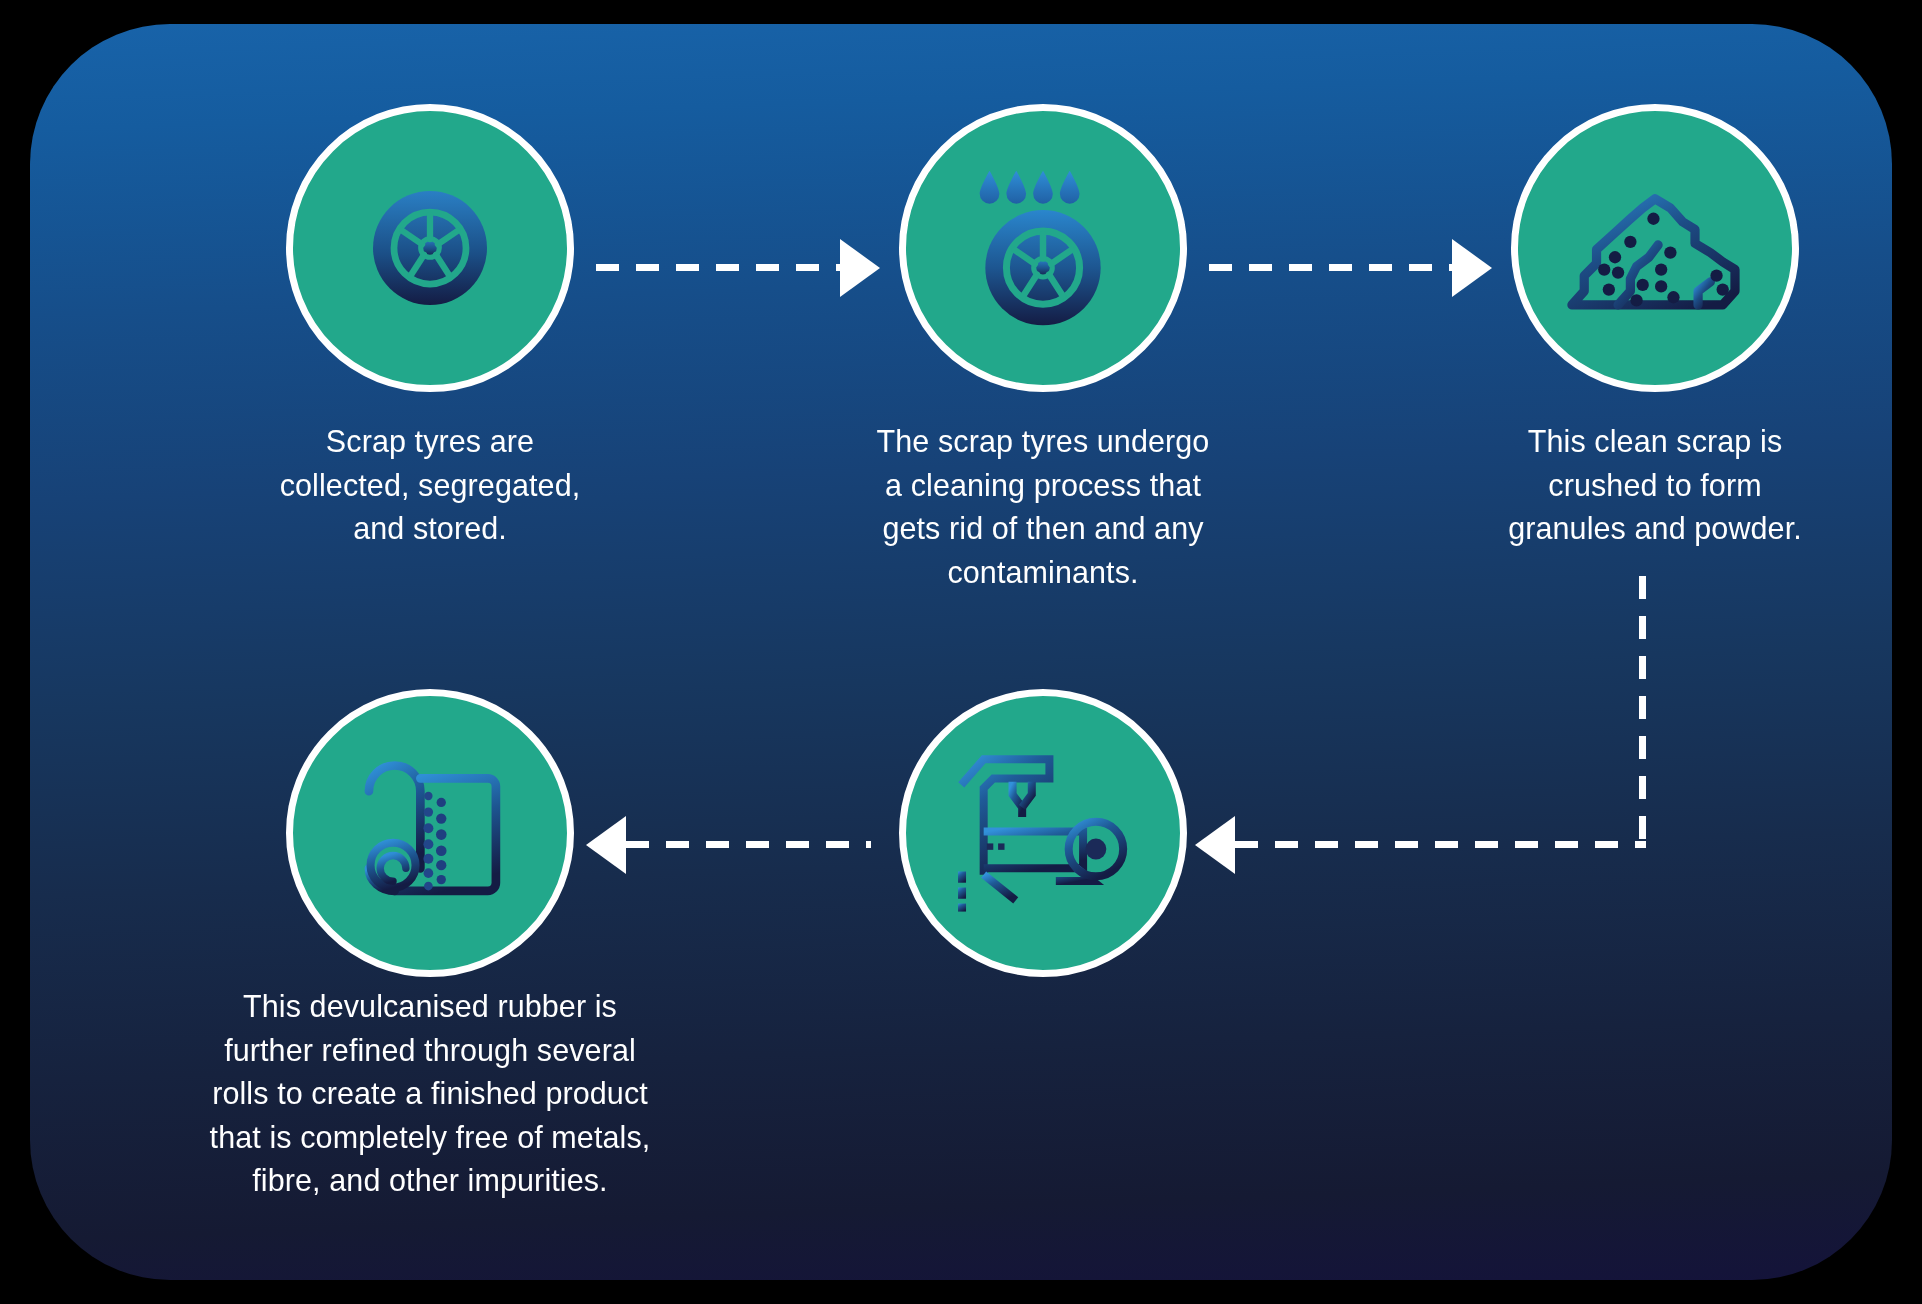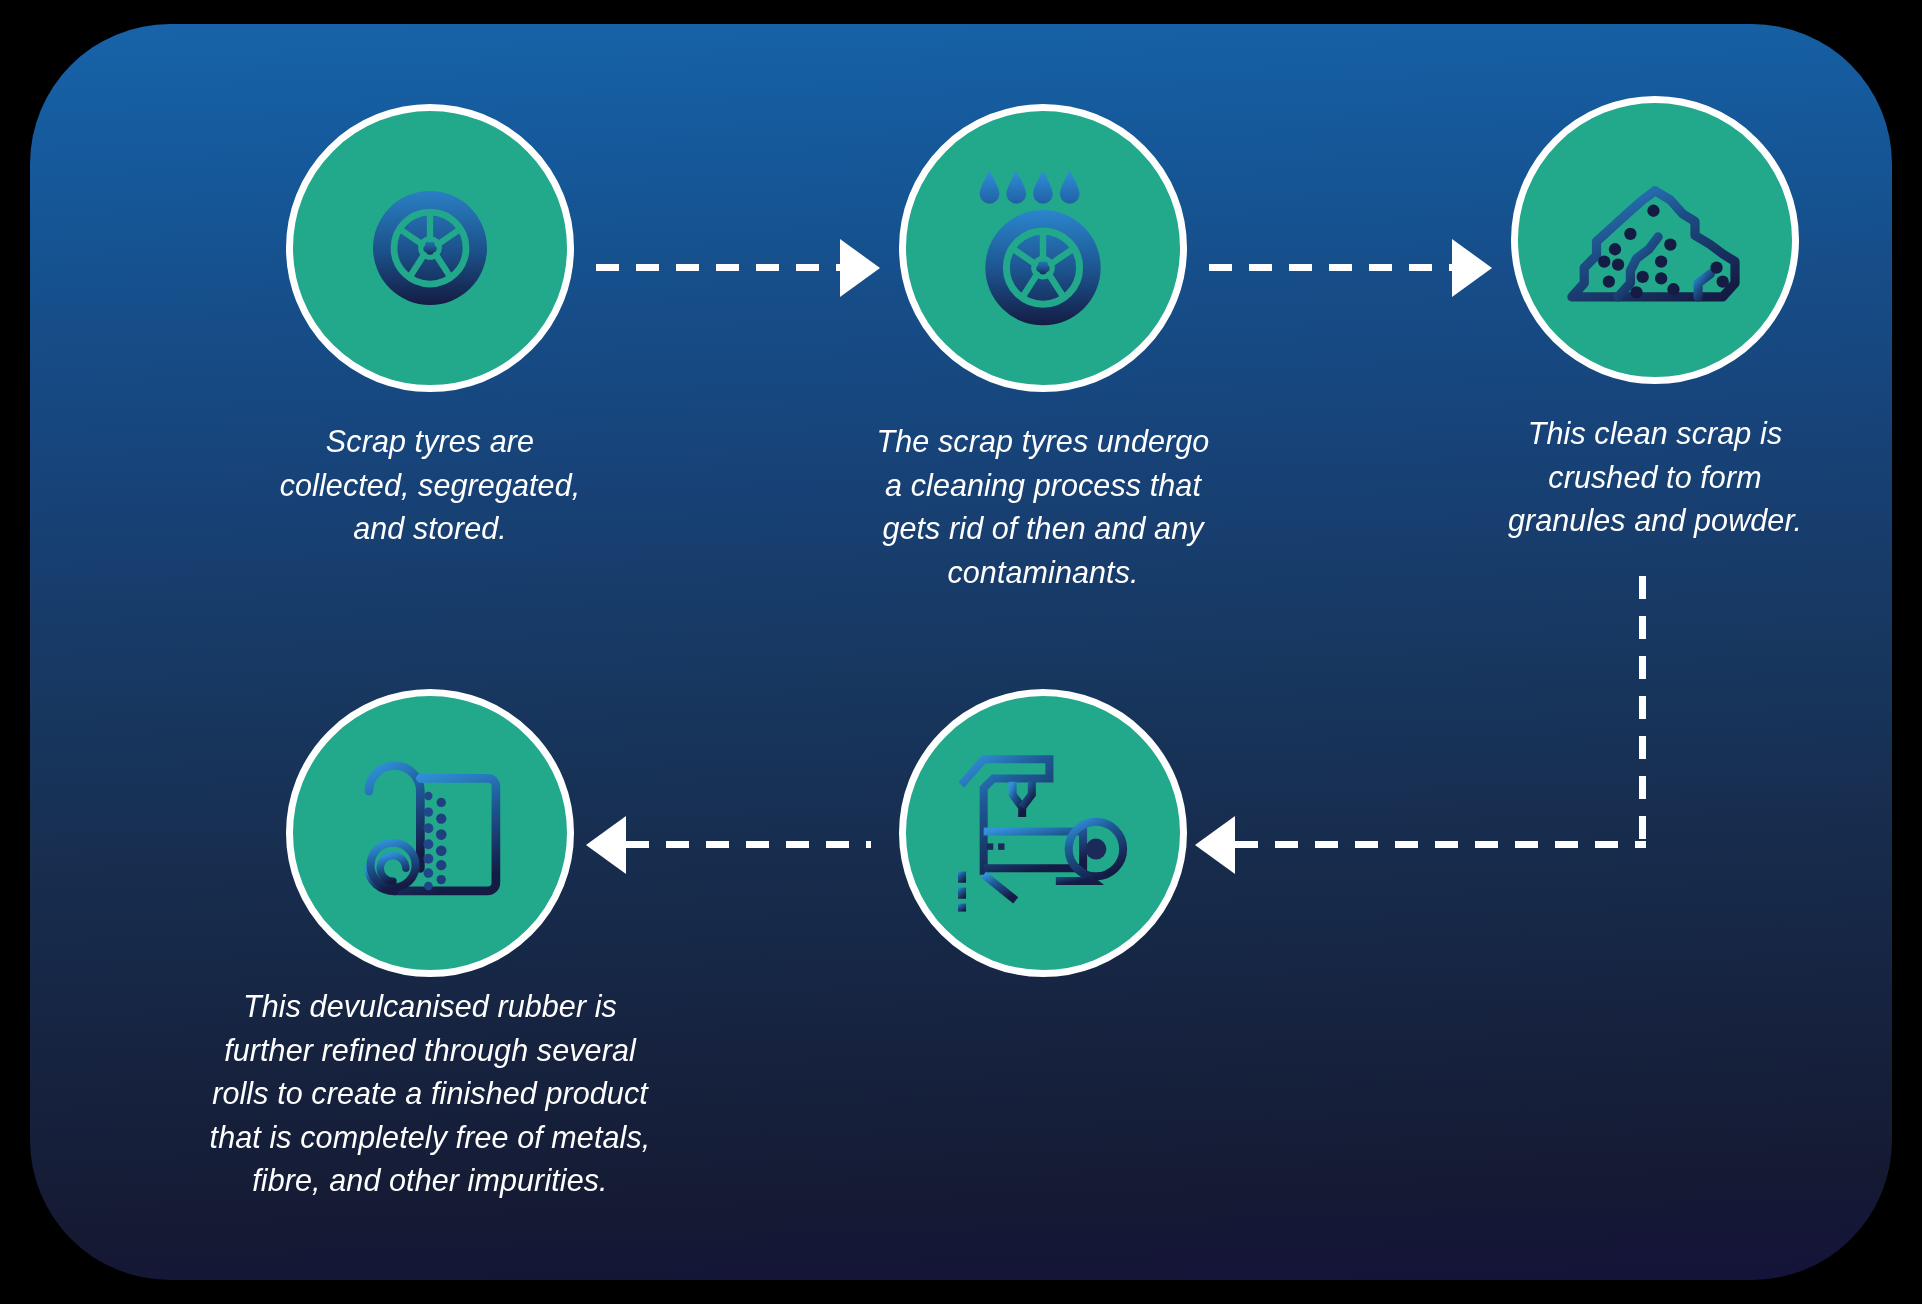--- a/index.html
+++ b/index.html
@@ -46,21 +46,20 @@
         #151a33 92%,
         #14133a 100%);
     overflow: hidden;
   }
 
   
   .node {
     position: absolute;
     width: 288px;
     text-align: center;
-    font-style: italic;
   }
   .circle {
     position: relative;
     width: 288px;
     height: 288px;
     border-radius: 50%;
     background: #22a88b;
     border: 7px solid #ffffff;
     display: flex;
     align-items: center;
@@ -76,21 +75,21 @@
     line-height: 1.43;
     letter-spacing: 0.1px;
     font-weight: 400;
     white-space: pre-line;
     text-align: center;
   }
 
   
   #node1 { left: 256px;  top: 80px;  }
   #node2 { left: 869px;  top: 80px;  }
-  #node3 { left: 1481px; top: 72px;  }
+  #node3 { left: 1481px; top: 80px;  }
   #node4 { left: 256px;  top: 665px; }
   #node5 { left: 869px;  top: 665px; }
 
   
   #node4 .caption { width: 470px; margin-left: -91px; margin-top: 8px; }
   #node5 .caption { width: 440px; margin-left: -76px; }
   #node2 .caption { width: 370px; margin-left: -41px; }
   #node3 .caption { width: 330px; margin-left: -21px; }
   #node1 .caption { width: 330px; margin-left: -21px; }
 

